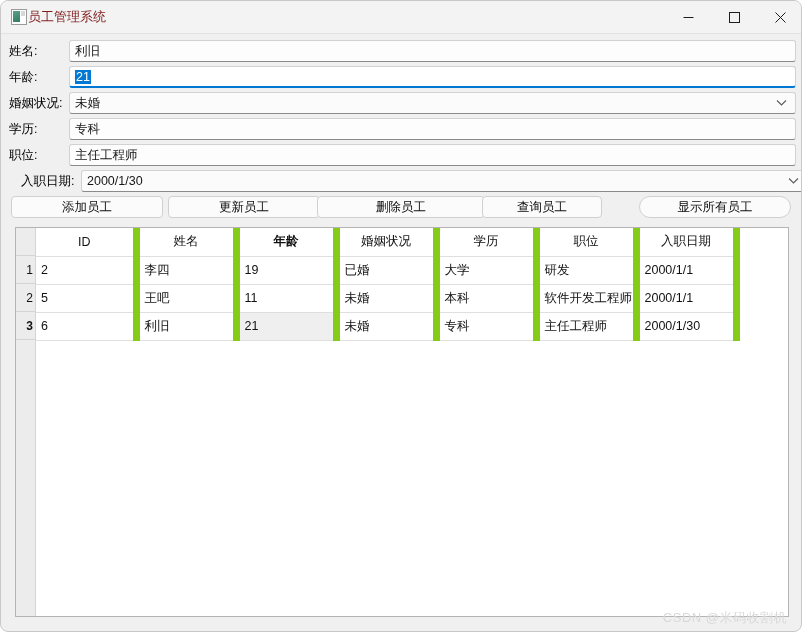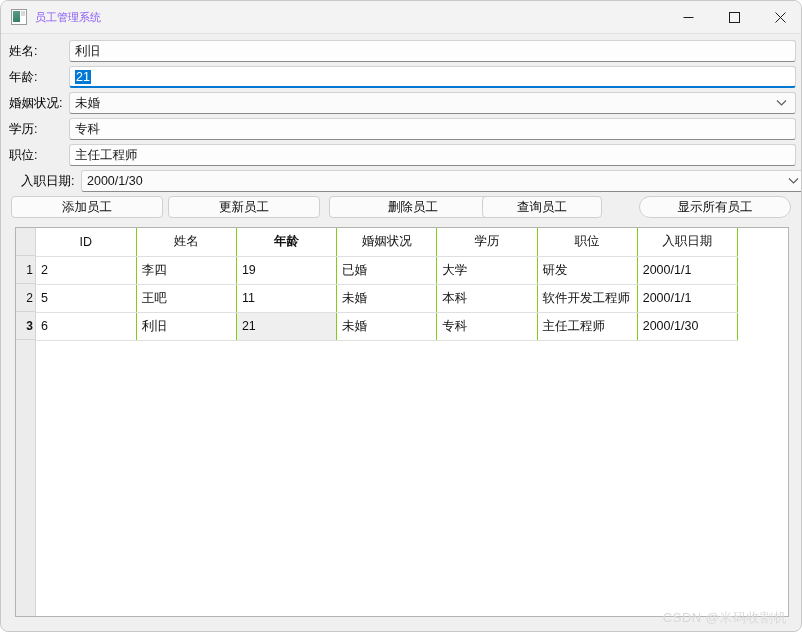--- a/index.html
+++ b/index.html
@@ -49,23 +49,23 @@
     background: linear-gradient(160deg, #5f9e88 0%, #2f7d63 100%);
   }
   .app-icon::after {
     content: "";
     position: absolute;
     left: 9px; top: 1px;
     width: 4px; height: 5px;
     background: #d8d8d8;
   }
   .title-text {
-    margin-left: 8px;
-    font-size: 11px;
-    color: #8b5cf6;
+    margin-left: 1px;
+    font-size: 13px;
+    color: #7f1d1d;
     line-height: 32px;
     white-space: nowrap;
   }
   .win-controls {
     position: absolute;
     right: 0; top: 0;
     height: 32px;
     display: flex;
   }
   .win-btn {
@@ -204,21 +204,21 @@
     border-collapse: collapse;
     table-layout: fixed;
     width: 702px;
     font-size: 12.5px;
     color: #111111;
   }
   table.dgv th, table.dgv td {
     width: 100px;
     height: 28px;
     box-sizing: border-box;
-    border-right: 1px solid #84cc16;
+    border-right: 7px solid #84cc16;
     border-bottom: 1px solid #dfdfdf;
     padding: 0 5px;
     overflow: hidden;
     white-space: nowrap;
     font-weight: normal;
   }
   table.dgv th {
     text-align: center;
     background: #ffffff;
     color: #111111;
@@ -337,21 +337,21 @@
             </svg>
         </span>
       </div>
     </div>
 
   </div>
 
   <div class="buttons-row">
     <div class="act-btn" style="left:10px; width:152px;">添加员工</div>
     <div class="act-btn" style="left:167px; width:152px;">更新员工</div>
-    <div class="act-btn" style="left:328px; width:168px;">删除员工</div>
+    <div class="act-btn" style="left:316px; width:168px;">删除员工</div>
     <div class="act-btn" style="left:481px; width:120px;">查询员工</div>
     <div class="act-btn" style="left:638px; width:152px;border-radius:11px;">显示所有员工</div>
   </div>
 
   <div class="grid">
     <div class="grid-inner">
       <div class="gutter"></div>
       <div class="rownums">
         <div class="rownum header-spacer"></div>
         <div class="rownum">1</div>

